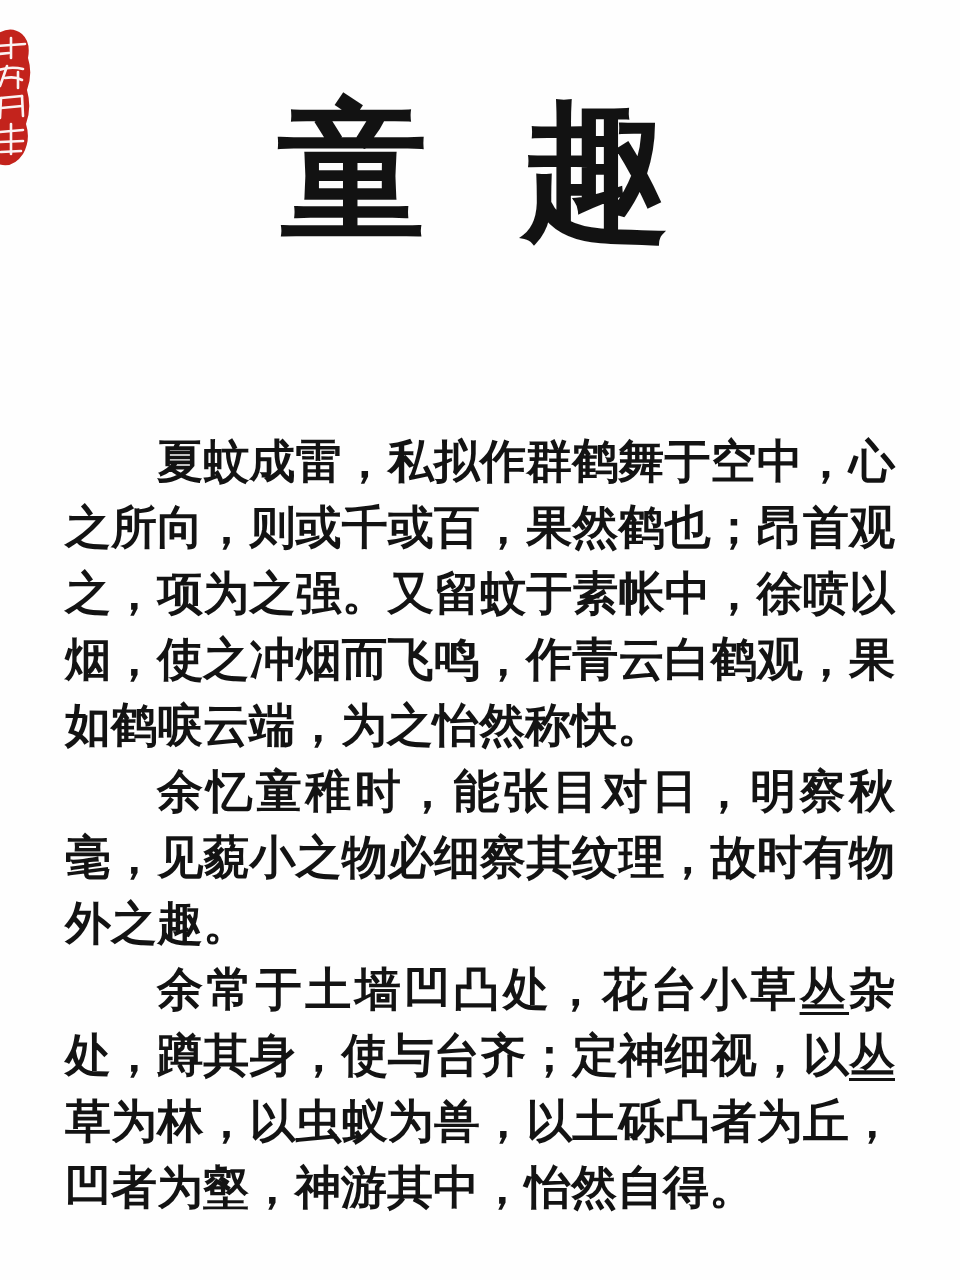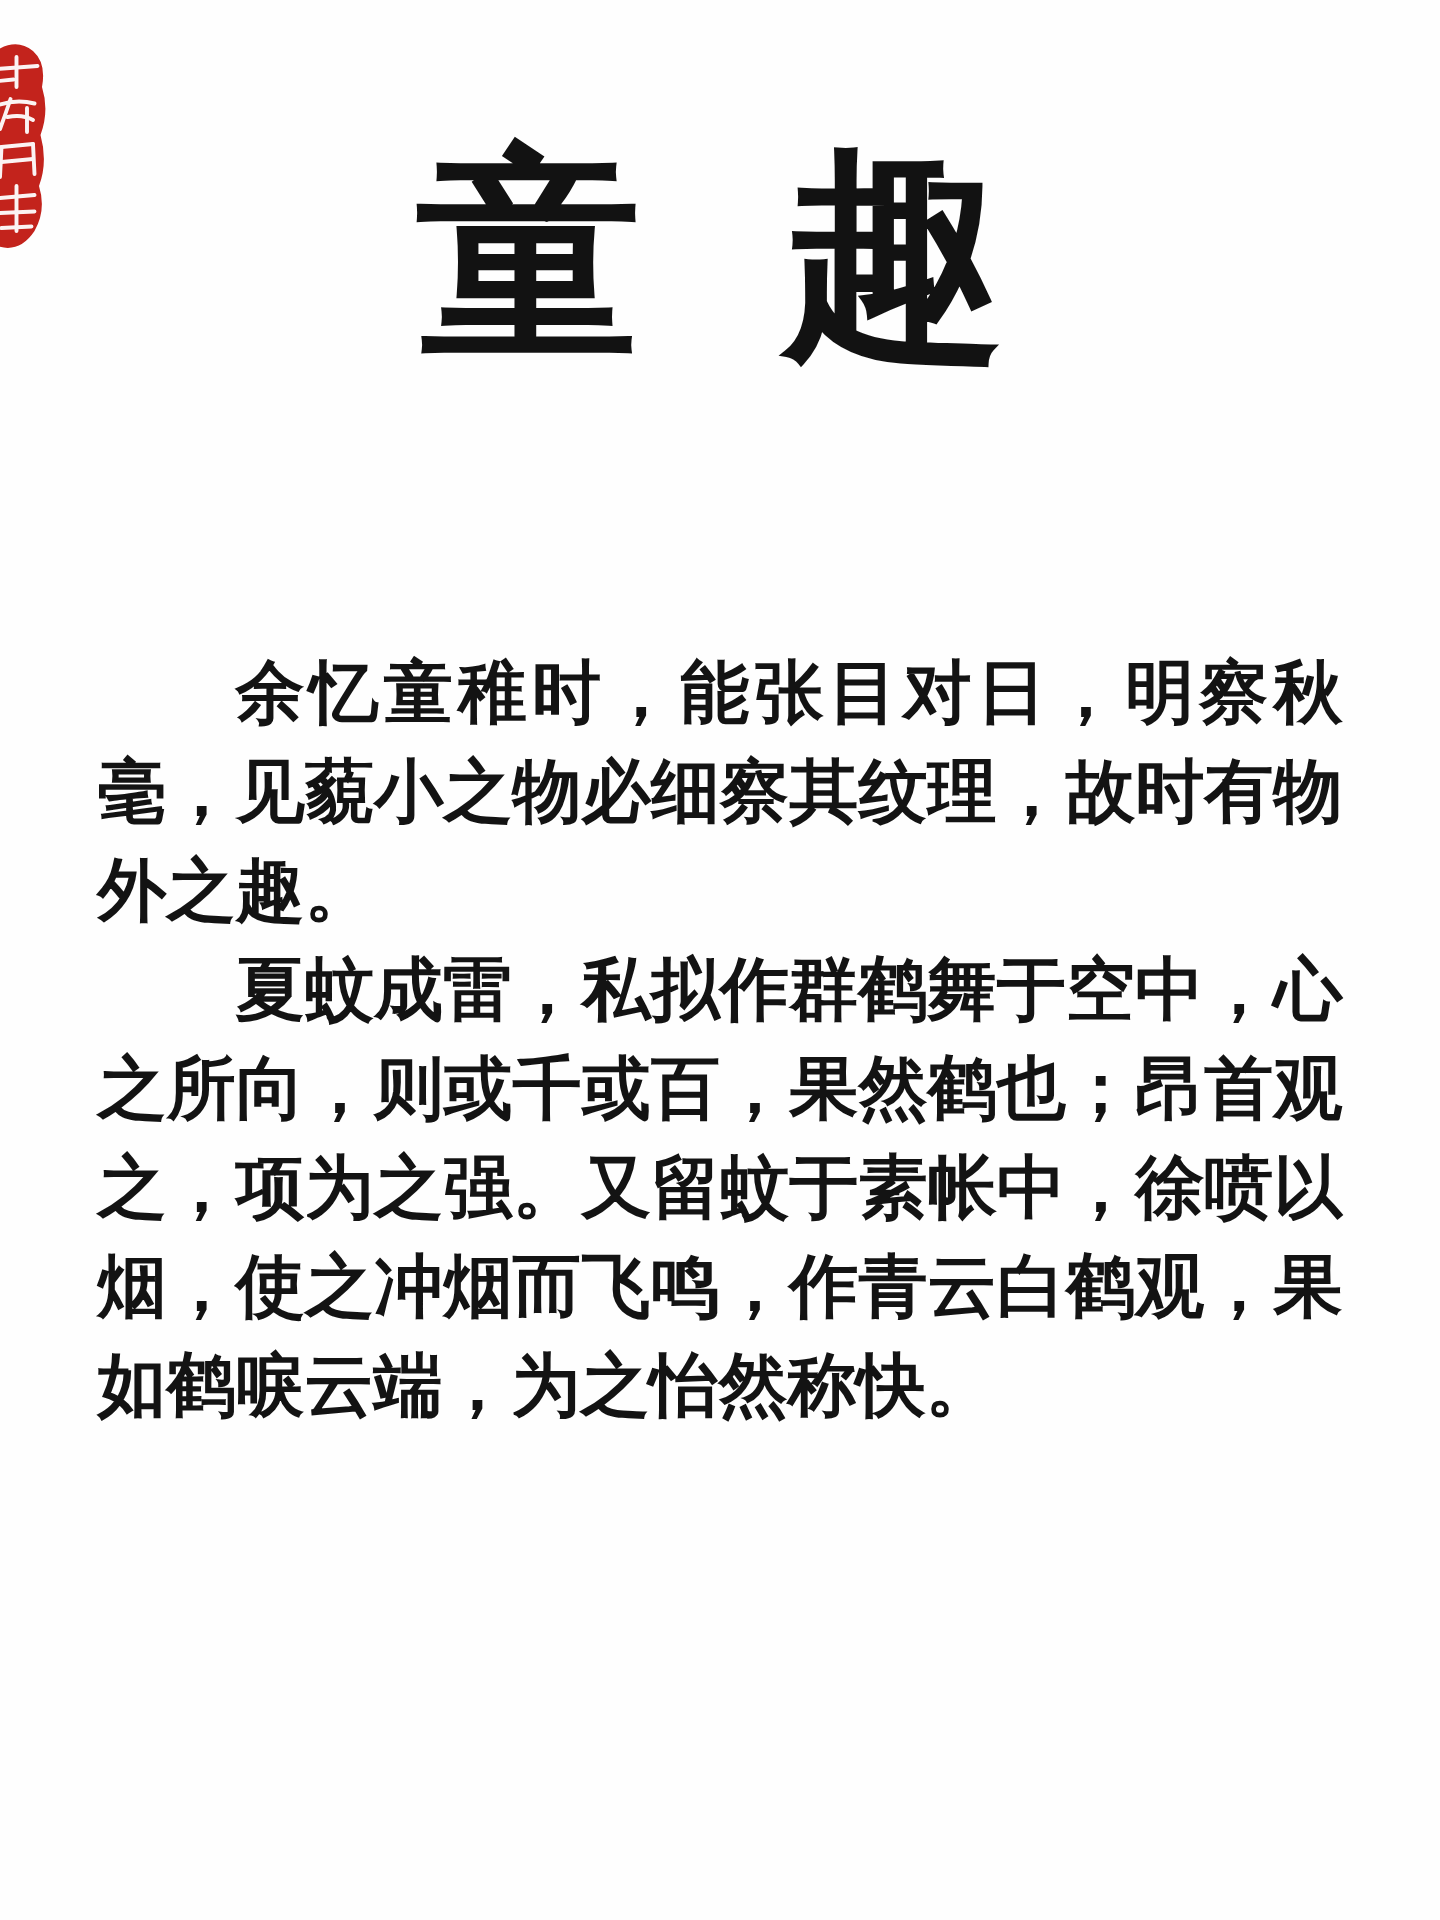--- a/index.html
+++ b/index.html
@@ -102,17 +102,18 @@
     </g>
   </svg>
 
   <h1 class="title">
     <span>童</span>
     <span>趣</span>
   </h1>
 
 
   <div class="body-text">
+      <p><span>夏蚊成雷，私拟作群鹤舞于空中，心之所向，则或千或百，果然鹤也；昂首观之，项为之强。又留蚊于素帐中，徐喷以烟，使之冲烟而飞鸣，作青云白鹤观，果如鹤唳云端，为之怡然称快。</span></p>
       <p><span>余忆童稚时，能张目对日，明察秋毫，见藐小之物必细察其纹理，故时有物外之趣。</span></p>
-      <p><span>夏蚊成雷，私拟作群鹤舞于空中，心之所向，则或千或百，果然鹤也；昂首观之，项为之强。又留蚊于素帐中，徐喷以烟，使之冲烟而飞鸣，作青云白鹤观，果如鹤唳云端，为之怡然称快。</span></p>
+      <p><span>余常于土墙凹凸处，花台小草</span><span class="u">丛</span><span>杂处，蹲其身，使与台齐；定神细视，以</span><span class="u">丛</span><span>草为林，以虫蚁为兽，以土砾凸者为丘，凹者为壑，神游其中，怡然自得。</span></p>
     </div>
 
 </div>
 
 </body></html>

